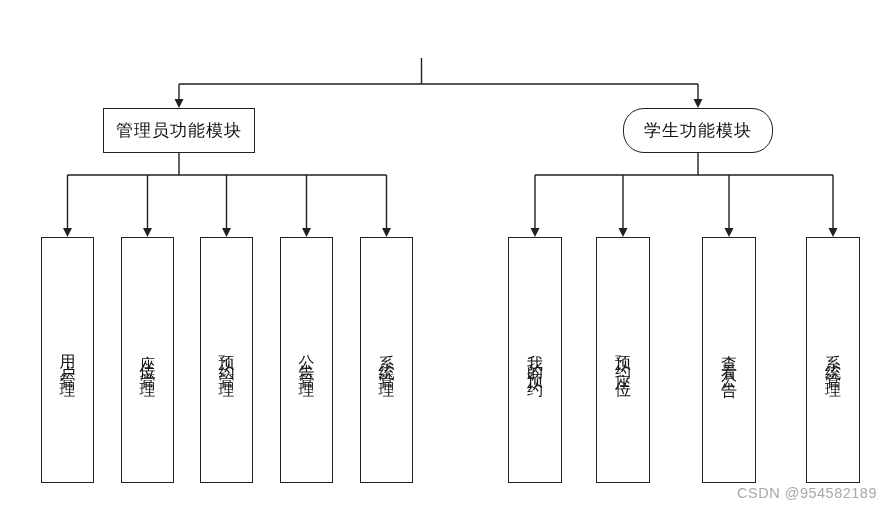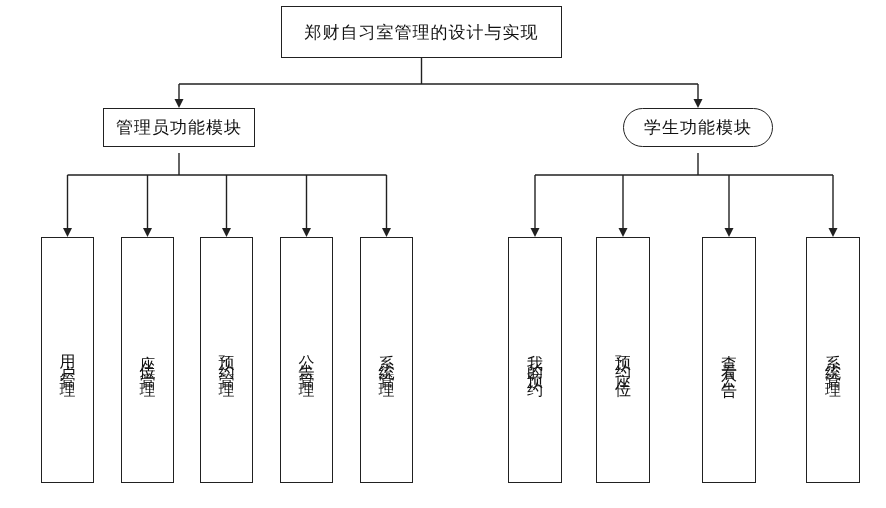--- a/index.html
+++ b/index.html
@@ -34,21 +34,21 @@
     z-index: 2;
   }
   .node-root {
     left: 281px; top: 6px;
     width: 281px; height: 52px;
     font-size: 17px;
     letter-spacing: 1px;
   }
   .node-branch {
     top: 108px;
-    height: 39px;
+    height: 45px;
     font-size: 17px;
     letter-spacing: 1px;
   }
   .node-branch.admin  { left: 103px; width: 152px; }
   .node-branch.student{ left: 623px; width: 150px; border-radius: 21px; }
   .node-leaf {
     top: 237px;
     width: 53px; height: 246px;
     font-size: 16px;
   }
@@ -114,21 +114,20 @@
       <polygon points="222,228 231,228 226.5,237"></polygon>
       <polygon points="302,228 311,228 306.5,237"></polygon>
       <polygon points="382,228 391,228 386.5,237"></polygon>
       <polygon points="530.5,228 539.5,228 535,237"></polygon>
       <polygon points="618.5,228 627.5,228 623,237"></polygon>
       <polygon points="724.5,228 733.5,228 729,237"></polygon>
       <polygon points="828.5,228 837.5,228 833,237"></polygon>
     </g>
   </svg>
 
-  <div class="node node-root">郑财自习室管理的设计与实现</div>
 
   <div class="node node-branch admin">管理员功能模块</div>
   <div class="node node-branch student">学生功能模块</div>
 
   <div class="node node-leaf leaf-a1">
     <span class="vtext">用户管理</span>
   </div>
   <div class="node node-leaf leaf-a2">
     <span class="vtext">座位管理</span>
   </div>
@@ -148,14 +147,15 @@
   <div class="node node-leaf leaf-s2">
     <span class="vtext">预约座位</span>
   </div>
   <div class="node node-leaf leaf-s3">
     <span class="vtext">查看公告</span>
   </div>
   <div class="node node-leaf leaf-s4">
     <span class="vtext">系统管理</span>
   </div>
 
+  <div class="watermark">CSDN @954582189</div>
 
 </div>
 
 </body></html>

